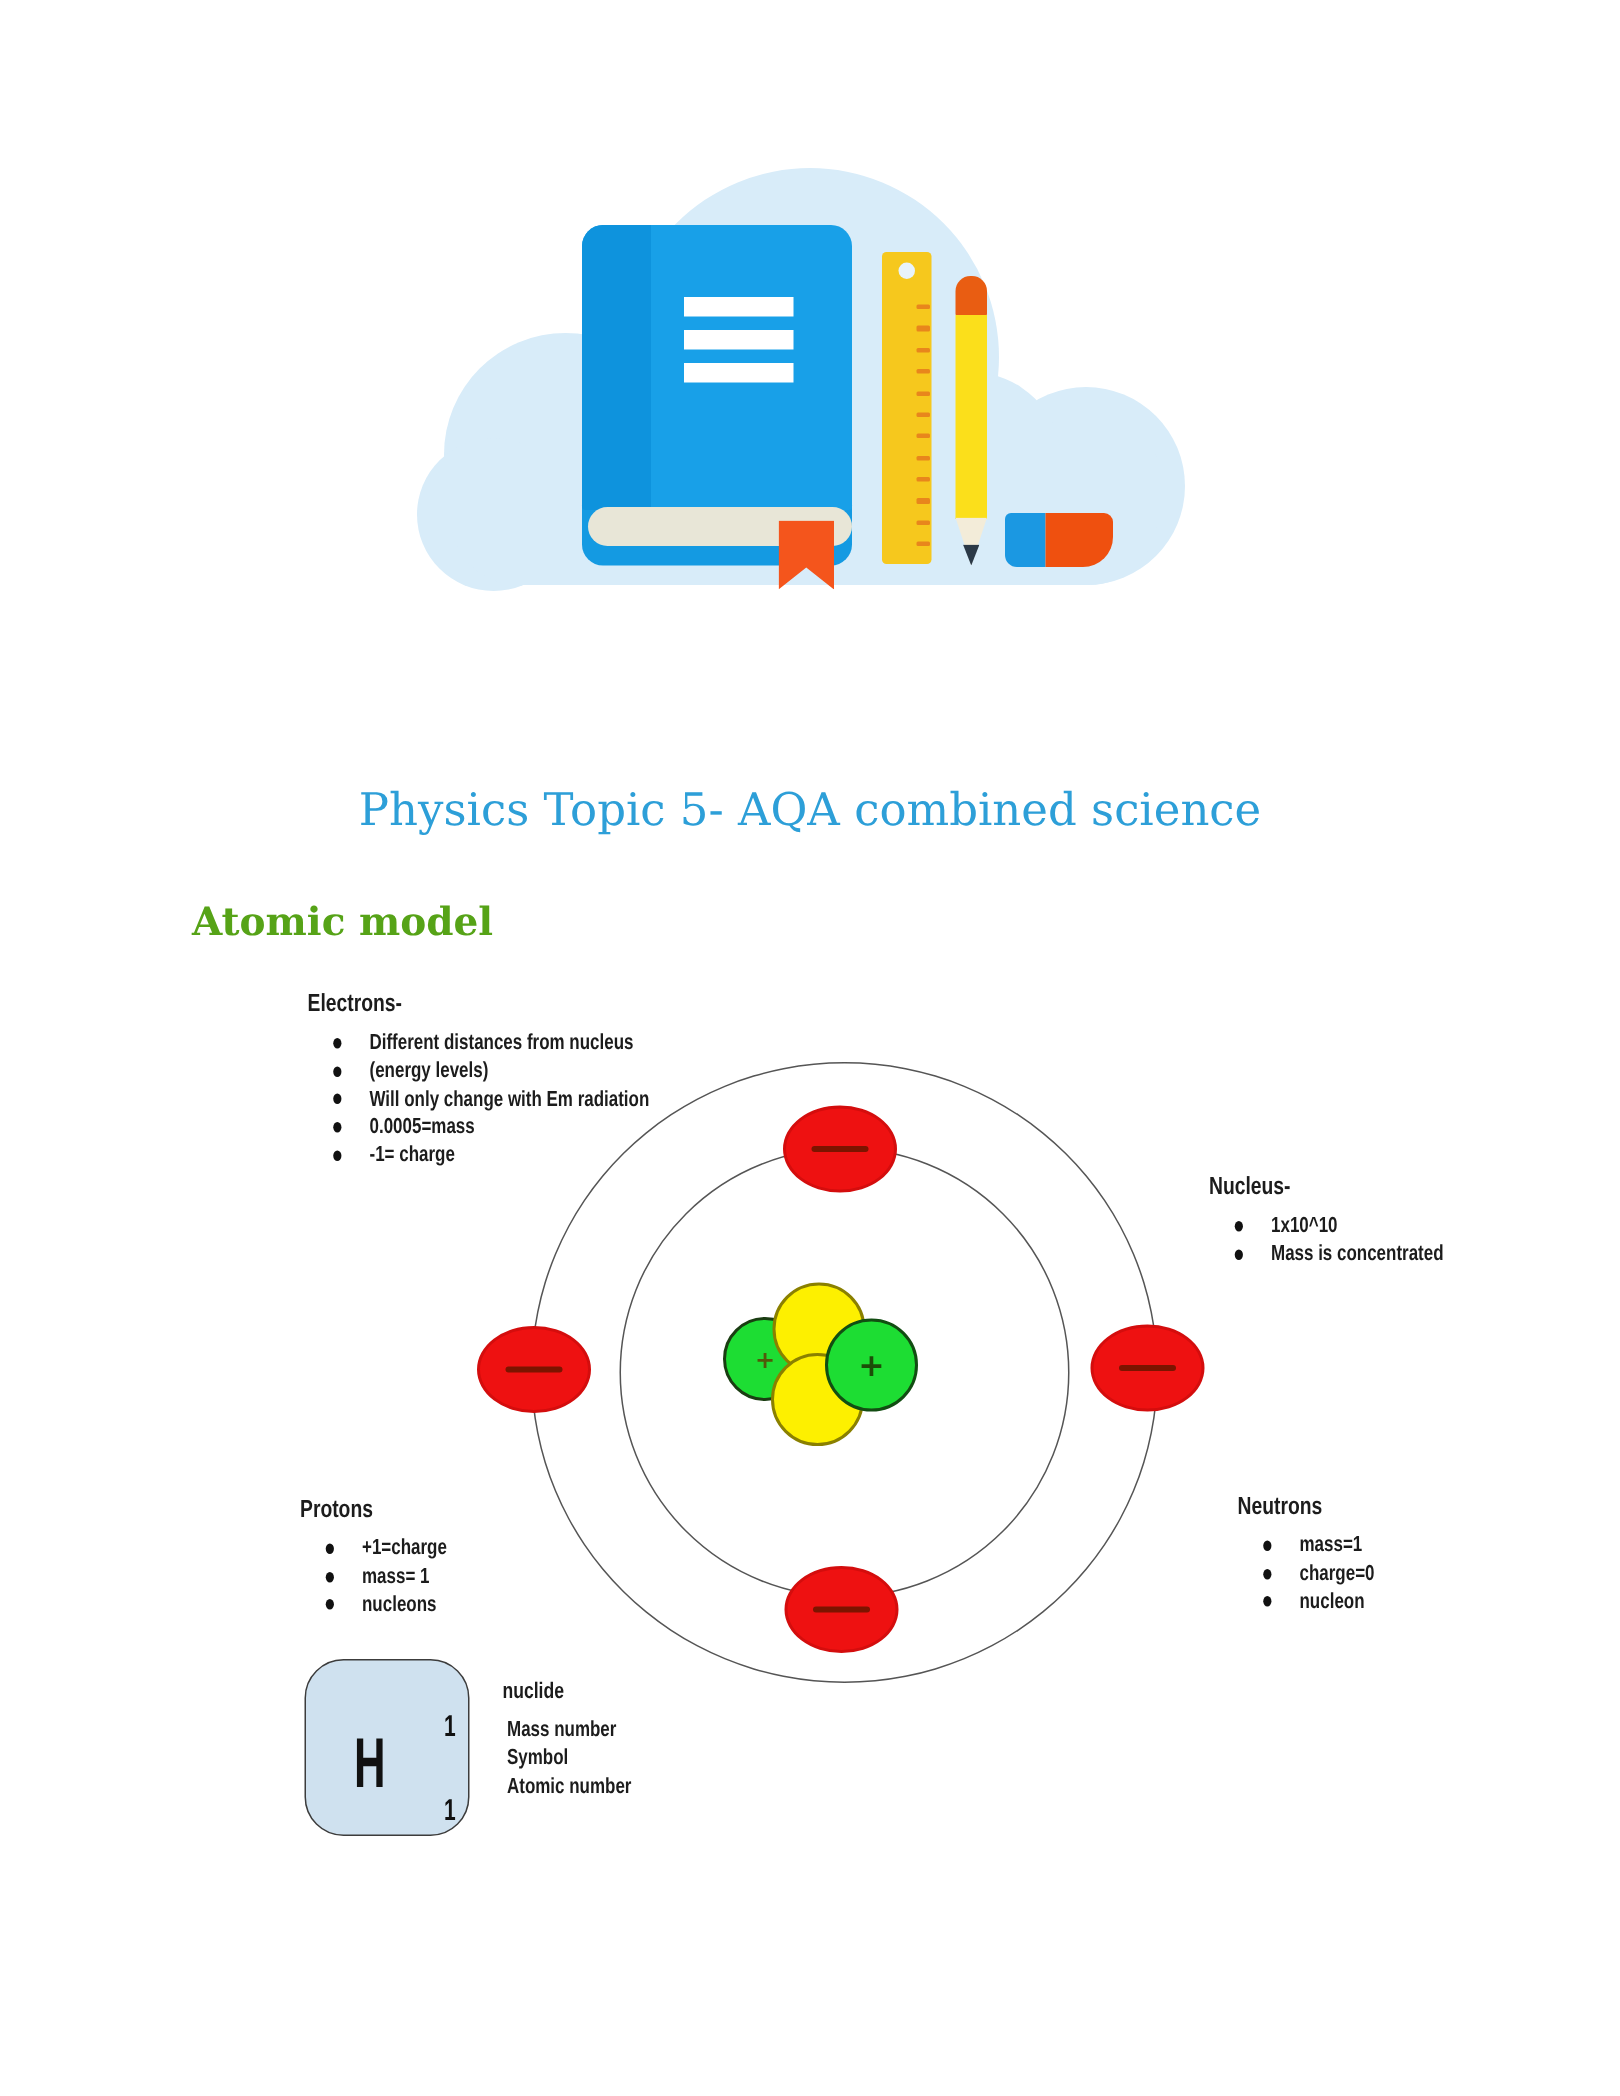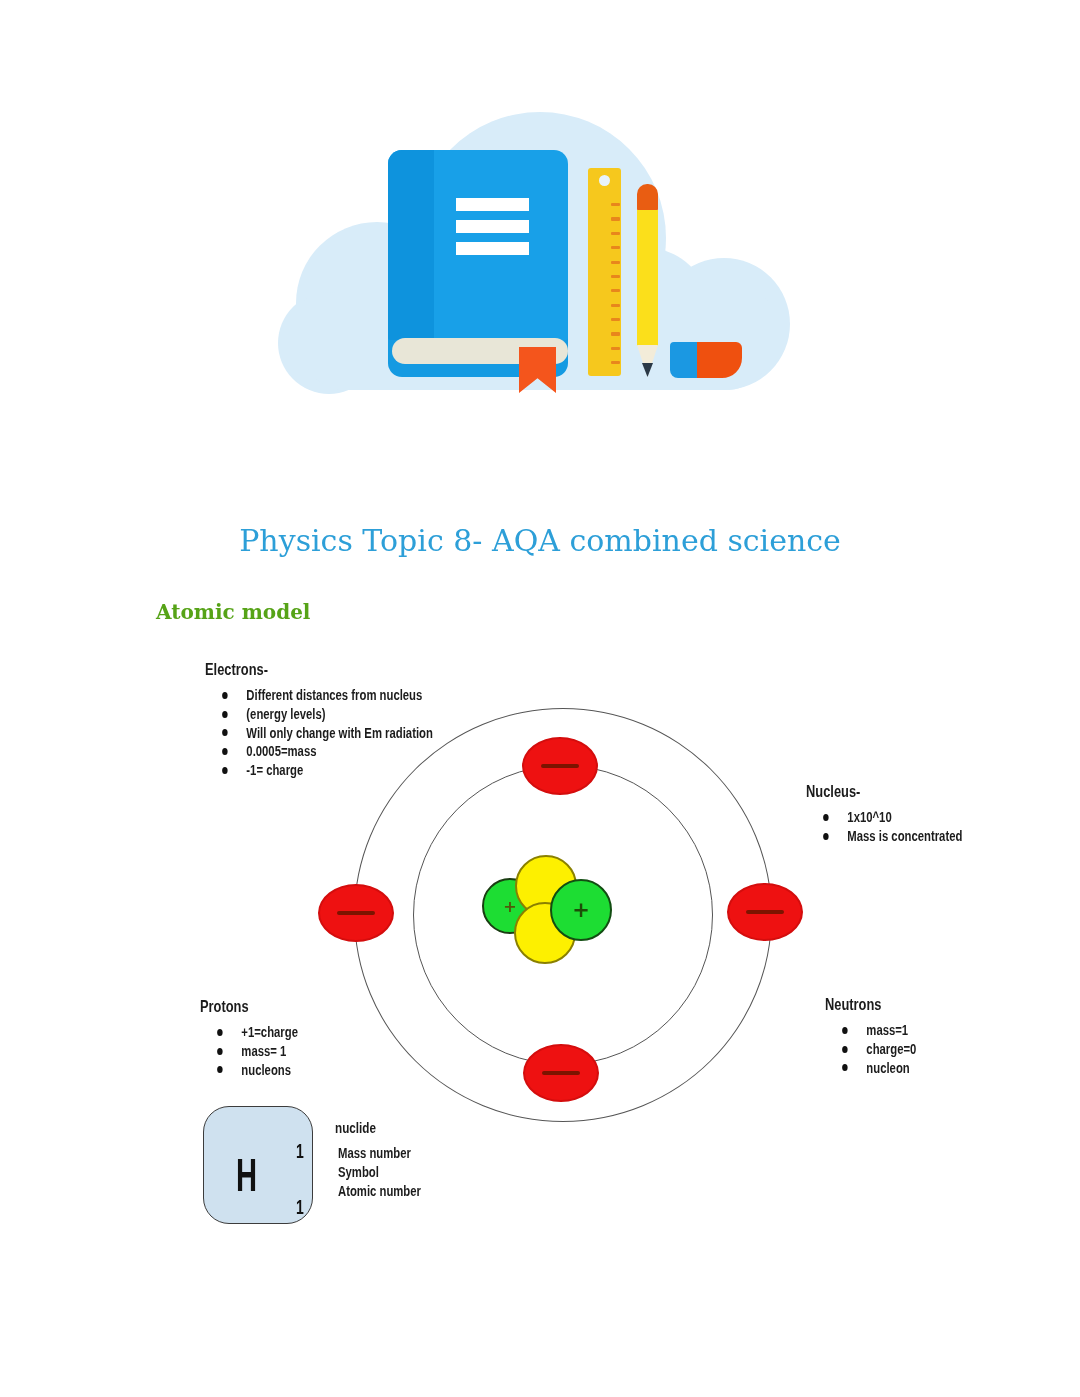--- a/index.html
+++ b/index.html
@@ -45,21 +45,21 @@
   .eraser-blue { width:27px; height:100%; background:#1b98e2; }
   .eraser-orange { flex:1; height:100%; background:#ef500f; }
 
   
   .page-title { left:0; top:406px; width:1080px; text-align:center;
                 font-family:"DejaVu Serif", serif; font-weight:bold; font-size:57px;
                 letter-spacing:-1px; color:#f2632b; }
   .page-subtitle { left:0; top:523px; width:1080px; text-align:center;
                    font-family:"DejaVu Serif", serif; font-size:30px; color:#2d9fd8; }
   .section-heading { left:128px; top:600px; font-family:"DejaVu Serif", serif;
-                     font-weight:bold; font-size:20px; color:#56a317;margin-left:28px; }
+                     font-weight:bold; font-size:26px; color:#56a317; }
 
   
   .lbl-block { position:absolute; transform:scaleX(0.78); transform-origin:top left;
                color:#1c1c1c; white-space:nowrap; }
   .lbl-header { font-size:16.5px; font-weight:bold; }
   .lbl-rows { margin-top:7px; }
   .lbl-row { display:flex; align-items:center; height:18.7px; padding-left:22px; }
   .lbl-dot { width:7px; height:7px; border-radius:50%; background:#111; margin-right:24px; flex:none; }
   .lbl-text { font-size:14.5px; font-weight:bold; }
   .lbl-electrons { left:205px; top:660px; }
@@ -154,21 +154,21 @@
       <div class="abs pencil-body"></div>
       <div class="abs pencil-wood"></div>
       <div class="abs pencil-lead"></div>
     </div>
     <div class="abs eraser">
       <div class="eraser-blue"></div>
       <div class="eraser-orange"></div>
     </div>
   </div>
 
-  <div class="abs page-subtitle">Physics Topic 8- AQA combined science</div>
+  <div class="abs page-subtitle">Physics Topic 5- AQA combined science</div>
   <h2 class="abs section-heading">Atomic model</h2>
 
   <div>
 
     <div class="lbl-block lbl-electrons">
       <div class="lbl-header">Electrons-</div>
       <div class="lbl-rows">
           <div class="lbl-row">
           <span class="lbl-dot"></span>
           <span class="lbl-text">Different distances from nucleus</span>

